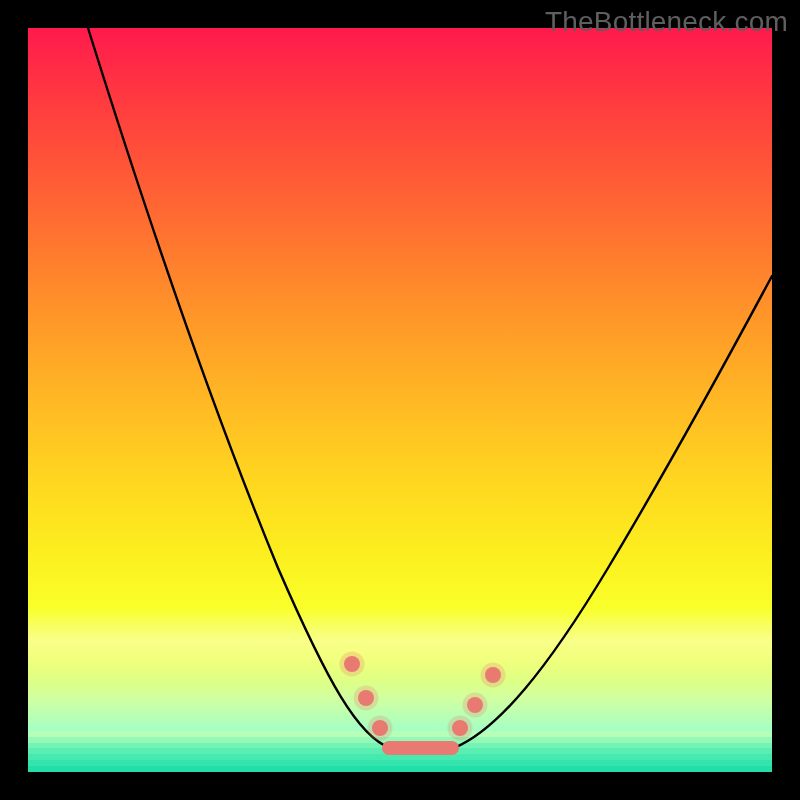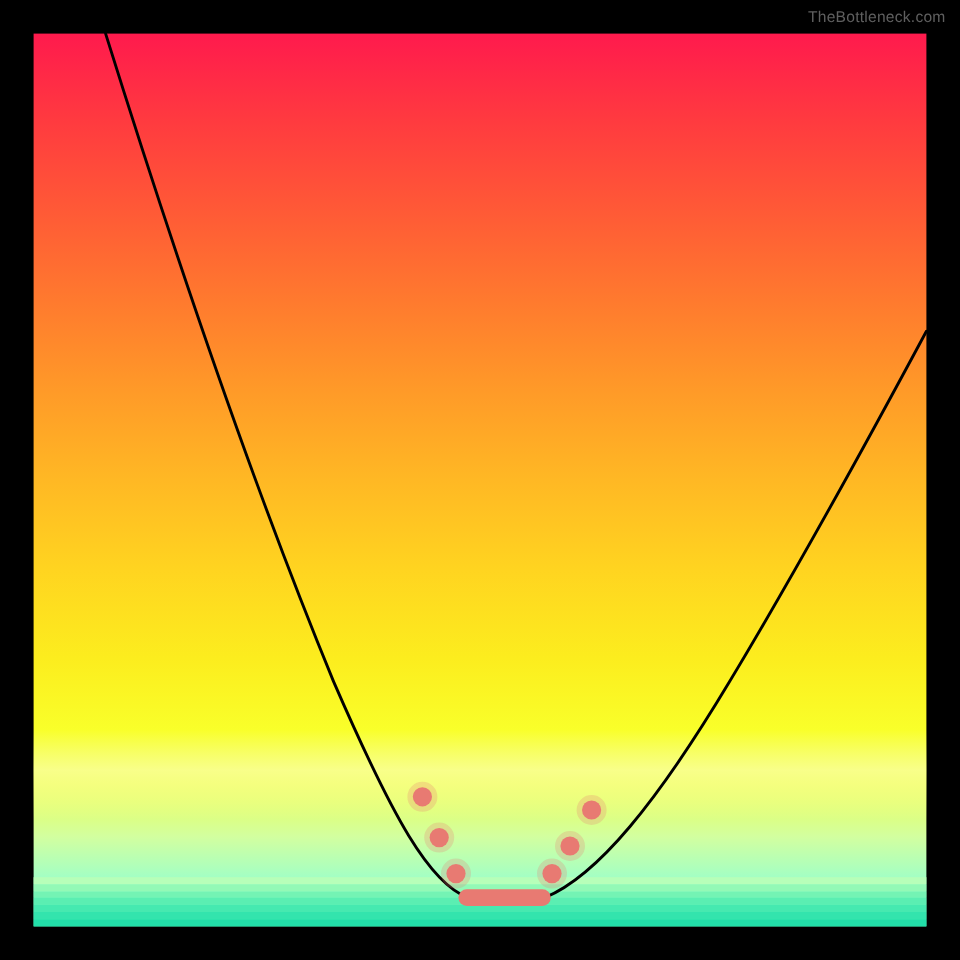--- a/index.html
+++ b/index.html
@@ -58,21 +58,21 @@
     pointer-events: none;
   }
   .green-stripes div {
     width: 100%;
   }
   .watermark {
     position: absolute;
     top: 6px;
     right: 12px;
     color: #5f5f5f;
-    font-size: 13px;
+    font-size: 28px;
     font-weight: 500;
     letter-spacing: 0.2px;
     user-select: none;
   }
   svg.curve {
     position: absolute;
     left: 0; top: 0;
     width: 100%; height: 100%;
     overflow: visible;
   }

